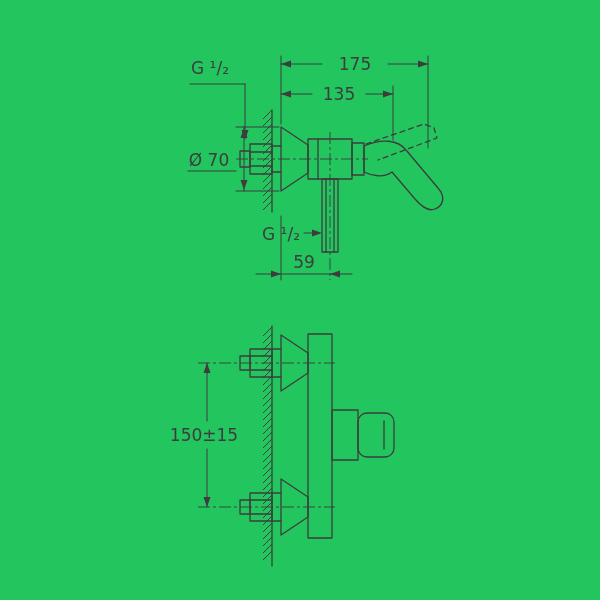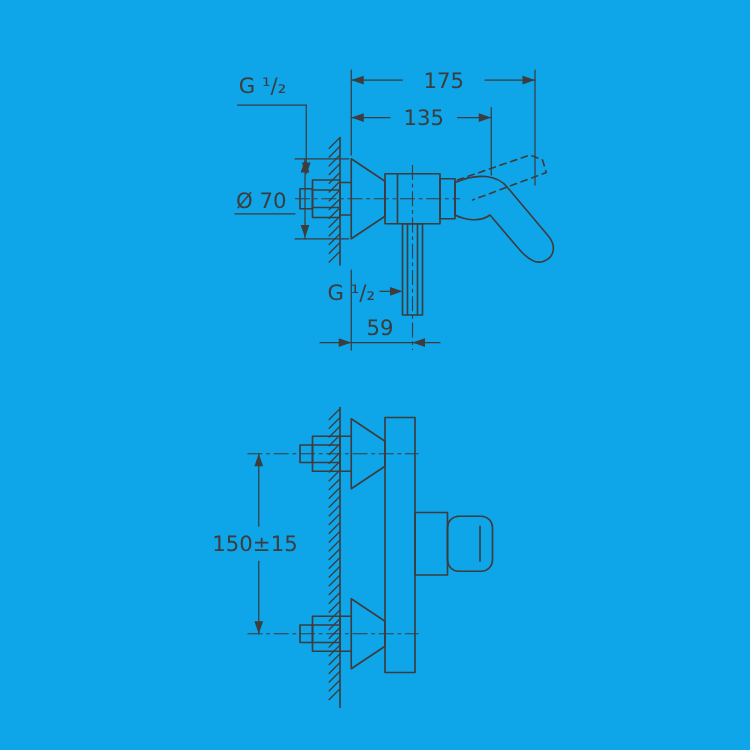--- a/index.html
+++ b/index.html
@@ -12,21 +12,21 @@
   svg text {
     font-family: "DejaVu Sans", sans-serif;
     font-size: 17px;
     fill: currentColor;
     stroke: none;
   }
 </style>
 </head>
 <body>
 
-<div id="canvas" style="background: #0ea5e9;">
+<div id="canvas" style="background: #22c55e;">
 <svg id="dwg" width="600" height="600" viewBox="0 0 600 600" style="color: rgb(61, 61, 61);">
 
   <g stroke="currentColor" stroke-width="1.3" fill="none" stroke-linecap="round" stroke-linejoin="round">
 
     <line x1="272" y1="110" x2="272" y2="212"></line>
 
     <rect x="240" y="151" width="10" height="16"></rect>
 
     <g>
       <rect x="250" y="144" width="22" height="30"></rect>

